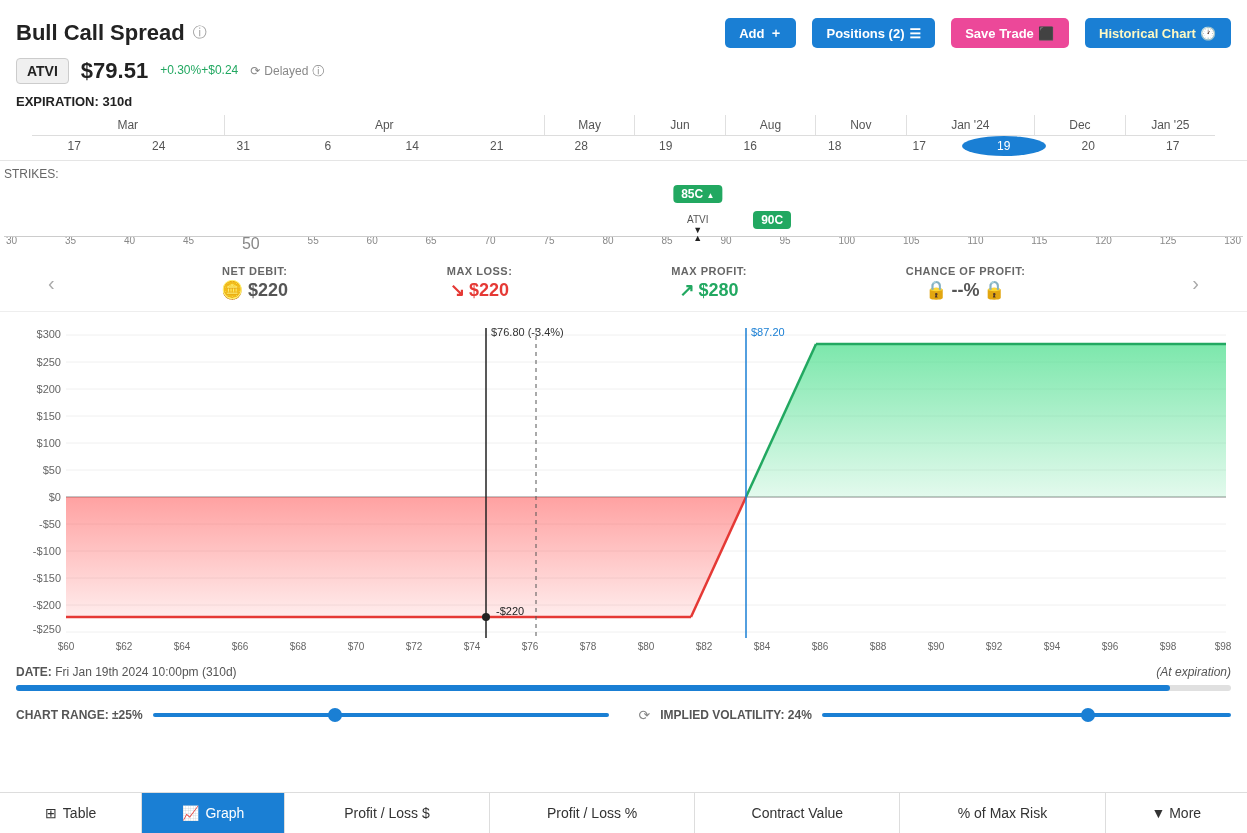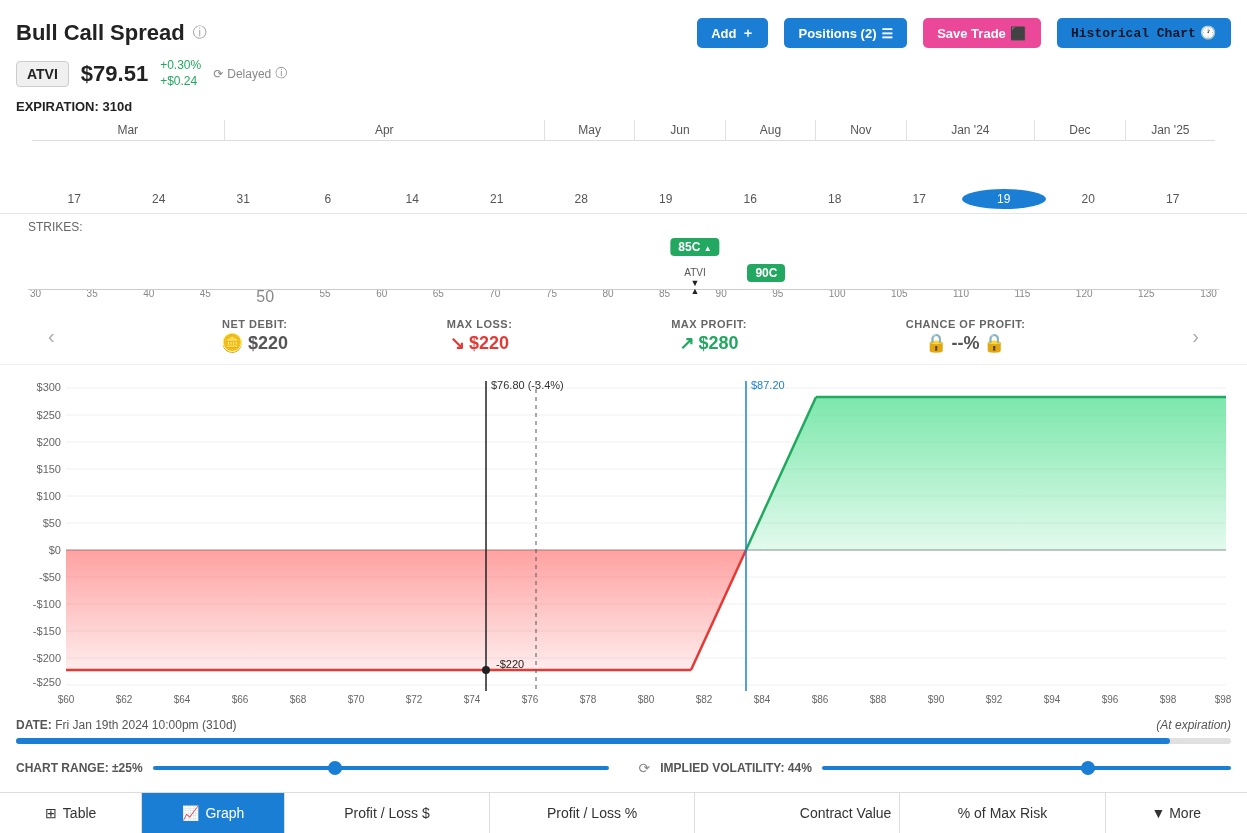--- a/index.html
+++ b/index.html
@@ -8,42 +8,42 @@
     
     .header { display: flex; align-items: center; justify-content: space-between; padding: 18px 16px 6px; }
     .title-area { display: flex; align-items: center; gap: 8px; }
     .title { font-size: 22px; font-weight: 700; }
     .info-icon { color: #999; font-size: 14px; cursor: pointer; }
     .header-buttons { display: flex; gap: 16px; justify-content: space-between; }
     .btn { padding: 6px 14px; border-radius: 5px; border: none; cursor: pointer; font-size: 13px; font-weight: 600; display: flex; align-items: center; gap: 5px; }
     .btn-blue { background: #1a7fd4; color: #fff; }
     .btn-outline { background: #1a7fd4; color: #fff; }
     .btn-save { background: #ec4899; color: #fff; }
-    .btn-historical { background: #1a7fd4; color: #0f172a; font-family: Liberation Mono, monospace; }
+    .btn-historical { background: #1a7fd4; color: #fef9c3; }
 
     
     .stock-row { display: flex; align-items: center; gap: 12px; padding: 4px 16px 8px; }
     .ticker-box { background: #f0f0f0; border: 1px solid #ccc; border-radius: 4px; padding: 4px 10px; font-weight: 700; font-size: 14px; min-width: 50px; text-align: center; }
     .price { font-size: 22px; font-weight: 700; }
-    .change-green { color: #22a861; font-size: 12px; display: flex; flex-direction: column; line-height: 1.3; }
+    .change-green { color: #22a861; font-size: 12px; display: flex; flex-direction: row; line-height: 1.3; }
     .delayed { color: #888; font-size: 12px; display: flex; align-items: center; gap: 4px; }
 
     
     .expiration-row { padding: 2px 16px 6px; font-size: 13px; color: #555; }
     .expiration-row span { font-weight: 700; color: #222; }
 
     
     .timeline-container { padding: 0 32px; border-bottom: 1px solid #e5e5e5; padding-bottom: 4px; }
     .timeline-months { display: flex; border-bottom: 1px solid #ddd; }
     .timeline-month { flex: 1; text-align: center; font-size: 12px; color: #555; padding: 3px 0; border-right: 1px solid #e0e0e0; }
     .timeline-month:last-child { border-right: none; }
     .timeline-dates { display: flex; }
     .timeline-date { flex: 1; text-align: center; font-size: 12px; color: #555; padding: 3px 0; cursor: pointer; }
     .timeline-date.selected { background: #1a7fd4; color: #fff; border-radius: 50%; width: 26px; margin: auto; }
-    .timeline-date-wrap { flex: 1; display: flex; justify-content: flex-start; margin-top: 48px; }
+    .timeline-date-wrap { flex: 1; display: flex; justify-content: flex-start; }
     .strikes-label { font-size: 12px; color: #666; margin-bottom: 2px; }
     .strike-badge { display: inline-block; padding: 2px 8px; border-radius: 4px; font-size: 12px; font-weight: 700; color: #fff; }
     .badge-85 { background: #22a861; }
     .badge-90 { background: #22a861; }
 
     
     .stats-row { display: flex; align-items: center; justify-content: space-between; padding: 10px 40px; border-bottom: 1px solid #eee; position: relative; }
     .stat { text-align: center; }
     .stat-label { font-size: 11px; color: #666; font-weight: 600; letter-spacing: 0.5px; text-transform: uppercase; }
     .stat-value { font-size: 18px; font-weight: 700; display: flex; align-items: center; gap: 4px; justify-content: center; margin-top: 2px; }
@@ -177,21 +177,21 @@
       </div>
     <div class="timeline-date-wrap">
         <div class="timeline-date">20</div>
       </div>
     <div class="timeline-date-wrap">
         <div class="timeline-date">17</div>
       </div>
   </div>
 </div>
 
-<div style="padding: 6px 28px 2px;">
+<div style="padding: 6px 4px 2px;">
   <div class="strikes-label">STRIKES:</div>
   <div style="position:relative; height:70px;">
 
     <div style="display:flex; justify-content:space-between; padding: 0 2px; position:absolute; bottom:0; left:0; right:0;">
       <span style="font-size:10px;color:#888;">30</span>
       <span style="font-size:10px;color:#888;">35</span>
       <span style="font-size:10px;color:#888;">40</span>
       <span style="font-size:10px;color:#888;">45</span>
       <span style="font-size:16px;color:#888;text-align:center;">50</span>
       <span style="font-size:10px;color:#888;">55</span>
@@ -366,21 +366,21 @@
 
 <div class="sliders-row">
   <div class="slider-group">
     <span class="slider-label">CHART RANGE: ±25%</span>
     <div class="slider-track">
       <div class="slider-thumb"></div>
     </div>
   </div>
   <div class="slider-group">
     <span class="iv-refresh">⟳</span>
-    <span class="slider-label">IMPLIED VOLATILITY: 44%</span>
+    <span class="slider-label">IMPLIED VOLATILITY: 24%</span>
     <div class="slider-track">
       <div class="slider-thumb slider-thumb2"></div>
     </div>
   </div>
 </div>
 
 <div style="display:flex; border-top:1px solid #ddd; position:absolute; bottom:0; left:0; right:0;">
   <div class="tab inactive" style="flex:1;">
     <span>⊞</span>
     <span>Table</span>
@@ -388,21 +388,21 @@
   <div class="tab active" style="flex:1;">
     <span>📈</span>
     <span>Graph</span>
   </div>
   <div class="tab inactive" style="flex:1.5;">
     <span>Profit / Loss $</span>
   </div>
   <div class="tab inactive" style="flex:1.5;">
     <span>Profit / Loss %</span>
   </div>
-  <div class="tab inactive" style="flex:1.5;justify-content:flex-end;">
+  <div class="tab inactive" style="flex:1.5;">
     <span>Contract Value</span>
   </div>
   <div class="tab inactive" style="flex:1.5;">
     <span>% of Max Risk</span>
   </div>
   <div class="tab inactive" style="flex:1;">
     <span>▼ More</span>
   </div>
 </div>
 

